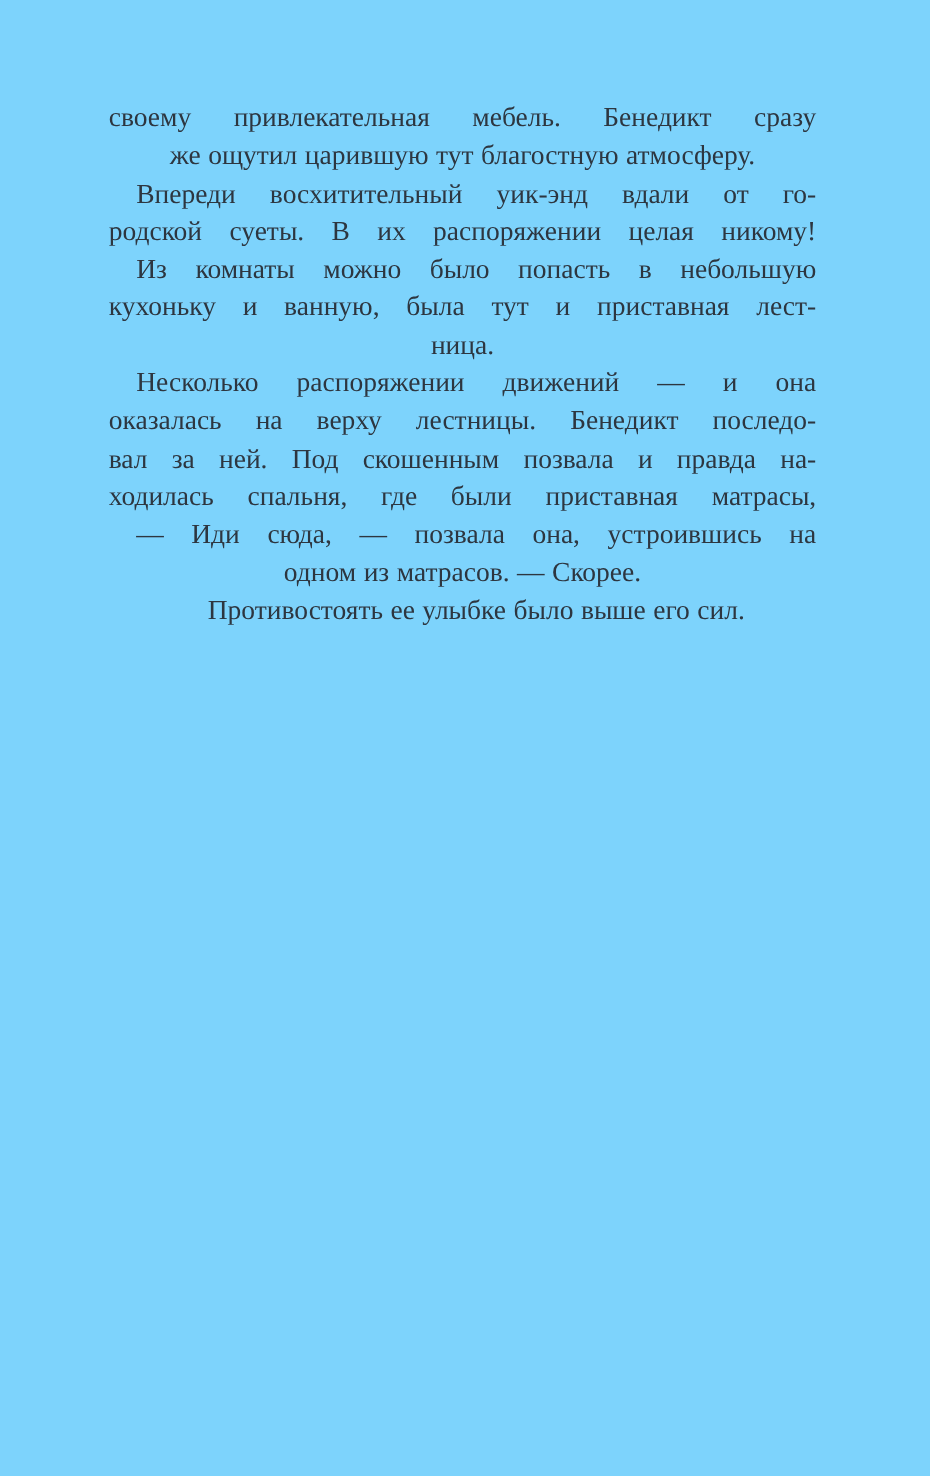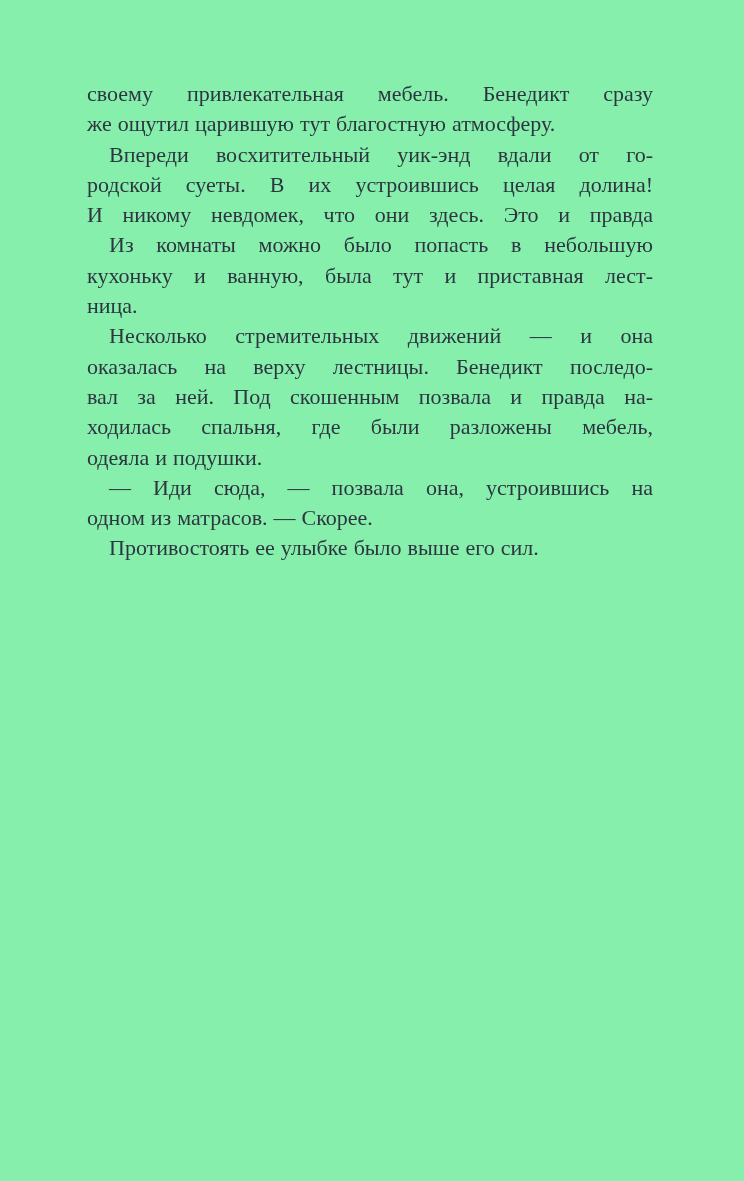--- a/index.html
+++ b/index.html
@@ -4,40 +4,40 @@
 <style>
   html, body {
     margin: 0;
     padding: 0;
     background: #ffffff;
   }
   .page {
     position: relative;
     width: 744px;
     height: 1181px;
-    background: #86efac;
+    background: #7dd3fc;
     overflow: hidden;
     font-family: "Liberation Serif", "DejaVu Serif", serif;
     color: #2d3640;
   }
   .text-block {
     position: absolute;
     left: 87px;
     top: 79px;
     width: 566px;
   }
   .para {
     margin: 0;
     padding: 0;
   }
   .line {
     font-size: 22px;
     line-height: 30.3px;
     height: 30.3px;
-    text-align: left;
+    text-align: center;
     word-spacing: 0.5px;
     white-space: pre-wrap;
   }
   
   .line.j {
     text-align: justify;
     text-align-last: justify;
   }
   
   .line.indent {
@@ -50,38 +50,36 @@
 <div class="page">
   <div class="text-block">
 
     <div class="para">
       <div class="line j">своему привлекательная мебель. Бенедикт сразу</div>
       <div class="line">же ощутил царившую тут благостную атмосферу.</div>
     </div>
 
     <div class="para">
       <div class="line j indent">Впереди восхитительный уик-энд вдали от го-</div>
-      <div class="line j">родской суеты. В их устроившись целая долина!</div>
-      <div class="line j">И никому невдомек, что они здесь. Это и правда</div>
+      <div class="line j">родской суеты. В их распоряжении целая никому!</div>
     </div>
 
     <div class="para">
       <div class="line j indent">Из комнаты можно было попасть в небольшую</div>
       <div class="line j">кухоньку и ванную, была тут и приставная лест-</div>
       <div class="line">ница.</div>
     </div>
 
 
 
     <div class="para">
-      <div class="line j indent">Несколько стремительных движений — и она</div>
+      <div class="line j indent">Несколько распоряжении движений — и она</div>
       <div class="line j">оказалась на верху лестницы. Бенедикт последо-</div>
       <div class="line j">вал за ней. Под скошенным позвала и правда на-</div>
-      <div class="line j">ходилась спальня, где были разложены мебель,</div>
-      <div class="line">одеяла и подушки.</div>
+      <div class="line j">ходилась спальня, где были приставная матрасы,</div>
     </div>
 
     <div class="para">
       <div class="line j indent">— Иди сюда, — позвала она, устроившись на</div>
       <div class="line">одном из матрасов. — Скорее.</div>
     </div>
 
     <div class="para">
       <div class="line indent">Противостоять ее улыбке было выше его сил.</div>
     </div>

